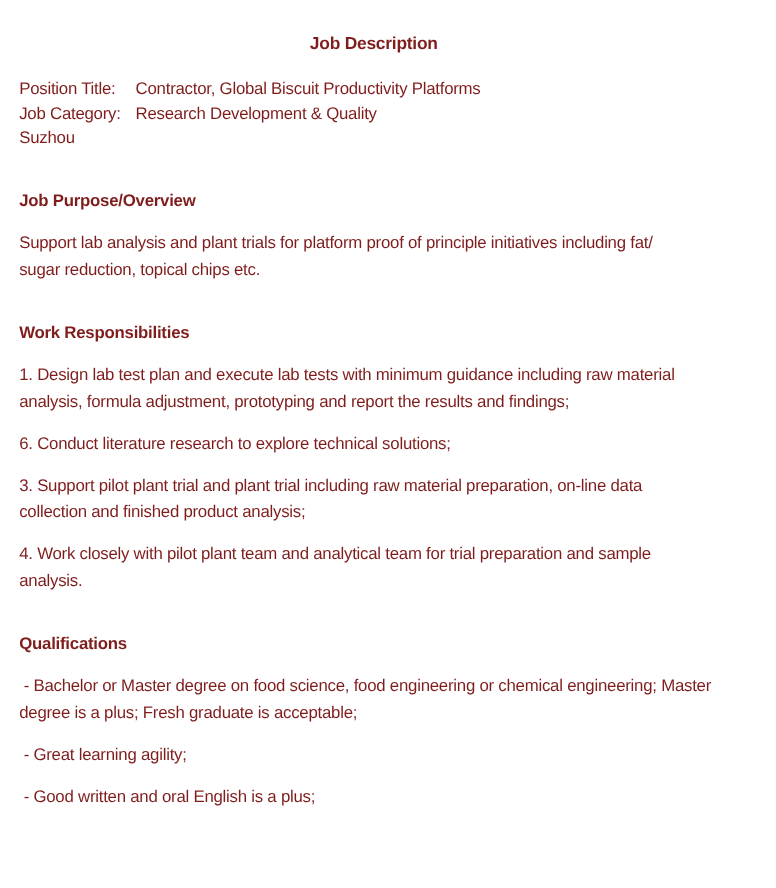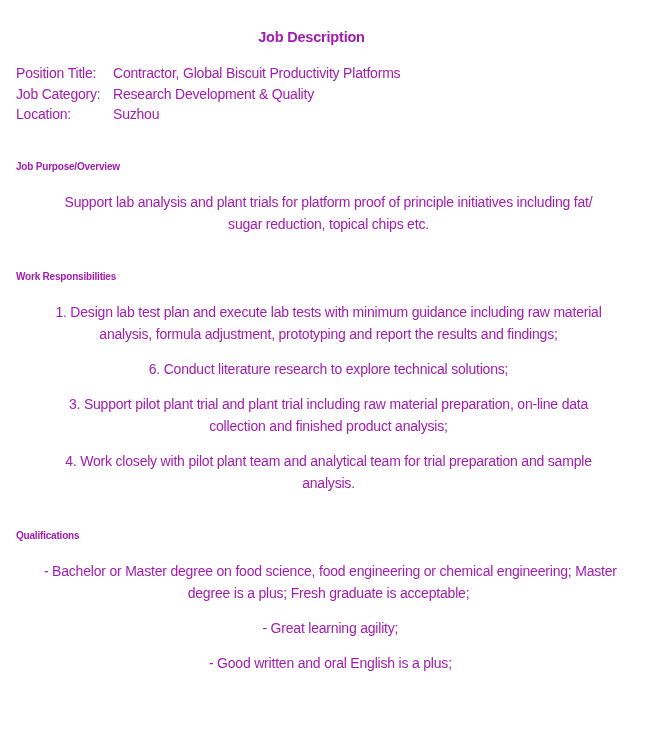--- a/index.html
+++ b/index.html
@@ -11,21 +11,21 @@
     position: relative;
     box-sizing: border-box;
     width: 647px;
     height: 740px;
     padding: 26px 6px 20px 16px;
     background: #ffffff;
     font-family: "Liberation Sans", "DejaVu Sans", sans-serif;
     font-size: 14px;
     letter-spacing: -0.2px;
     line-height: 22px;
-    color: #a21caf;
+    color: #7f1d1d;
     overflow: hidden;
   }
   .doc-title {
     width: 591px;
     margin: 0 0 15px 0;
     text-align: center;
     font-size: 14.5px;
     font-weight: bold;
     line-height: 22px;
   }
@@ -44,49 +44,47 @@
     font-weight: normal;
   }
   .label-colon {
     font-weight: normal;
   }
   .meta-value {
     flex: 1;
   }
   .section-heading {
     margin: 31px 0 0 0;
-    font-size: 10px;
+    font-size: 14px;
     font-weight: bold;
     line-height: 22px;
   }
   .paragraph {
     margin: 13px 0 0 0;
     white-space: pre-wrap;
     line-height: 22px;
-    text-align: center;
   }
 </style>
 </head>
 <body>
 
 <div class="doc">
 
   <h1 class="doc-title">Job Description</h1>
 
   <div class="meta">
     <div class="meta-row">
       <span class="meta-label"><span class="label-bold">Position Title</span><span class="label-colon">:</span></span>
       <span class="meta-value">Contractor, Global Biscuit Productivity Platforms</span>
     </div>
     <div class="meta-row">
       <span class="meta-label"><span class="label-bold">Job Category:</span><span class="label-colon"></span></span>
       <span class="meta-value">Research Development &amp; Quality</span>
     </div>
     <div class="meta-row">
-      <span class="meta-label"><span class="label-bold">Location:</span><span class="label-colon"></span></span>
       <span class="meta-value">Suzhou</span>
     </div>
   </div>
 
   <div class="section">
     <h2 class="section-heading">Job Purpose/Overview</h2>
     <p class="paragraph">Support lab analysis and plant trials for platform proof of principle initiatives including fat/
 sugar reduction, topical chips etc.</p>
   </div>
 

